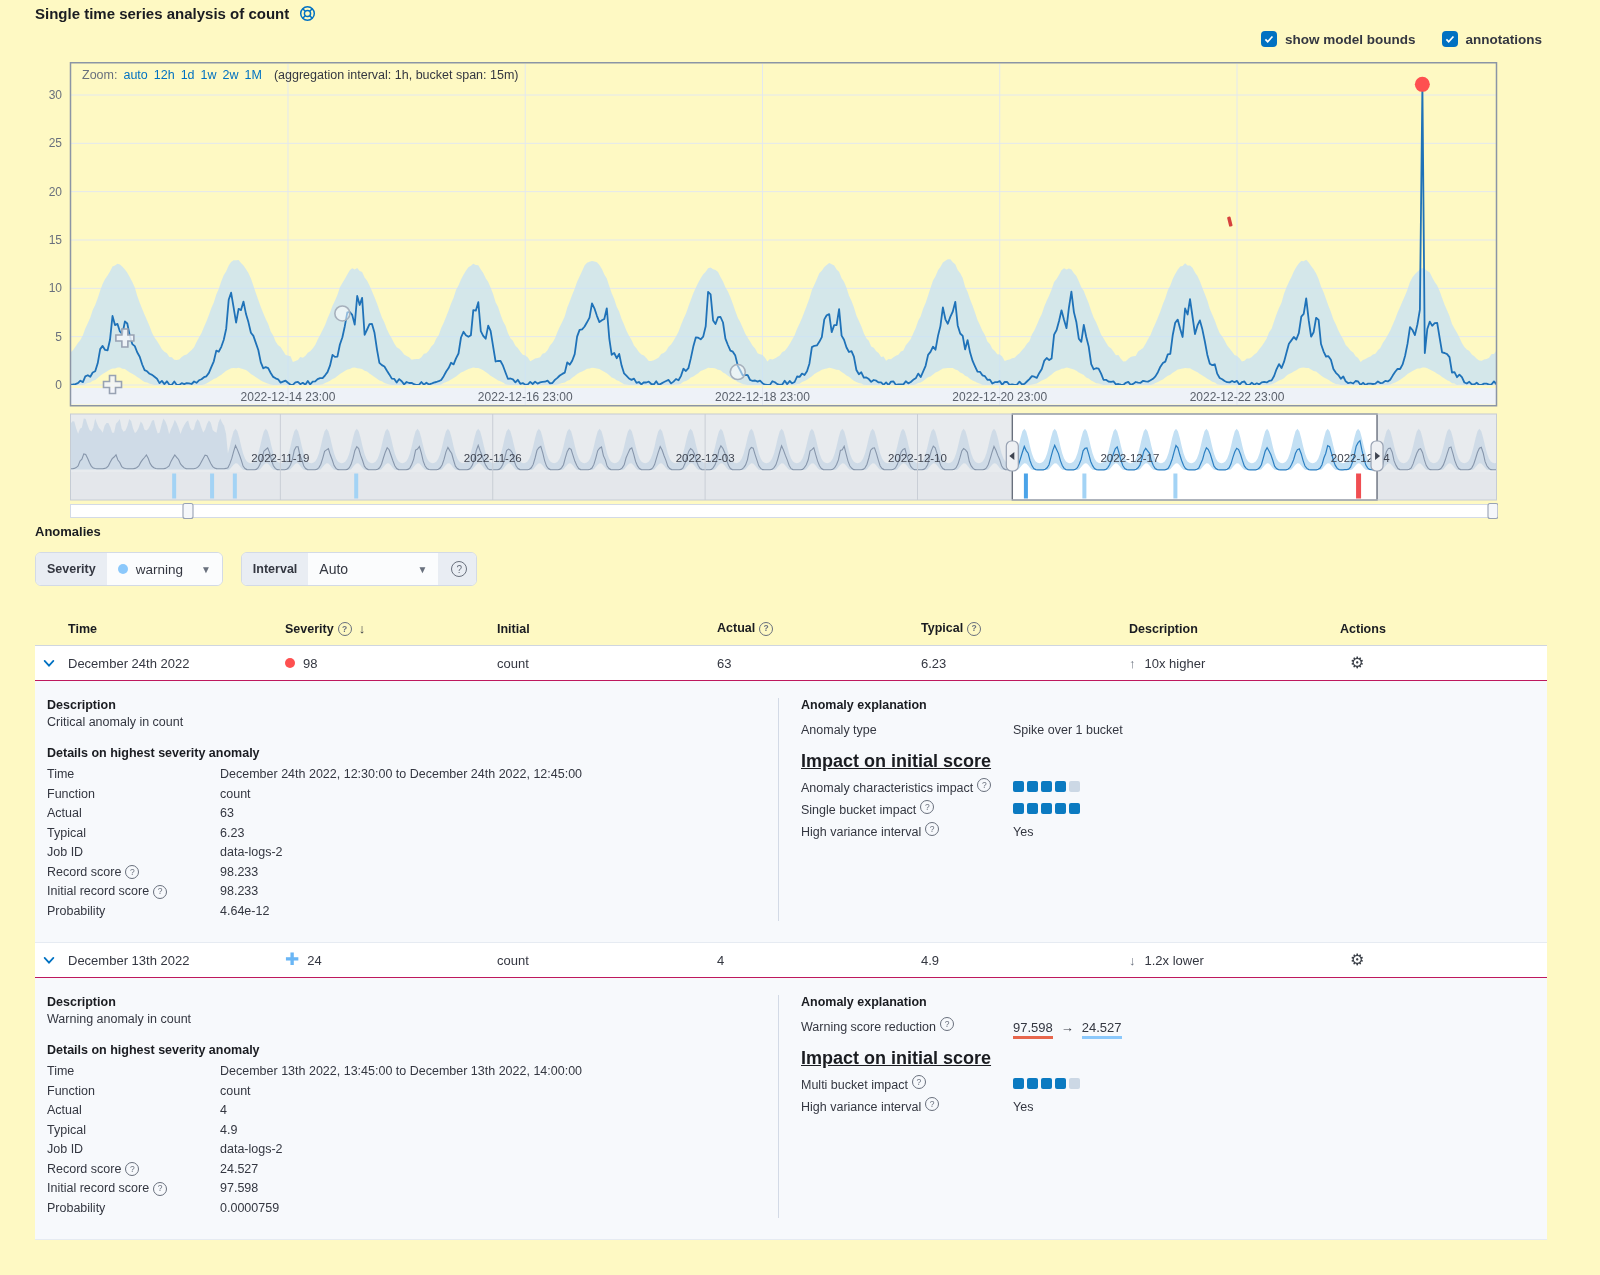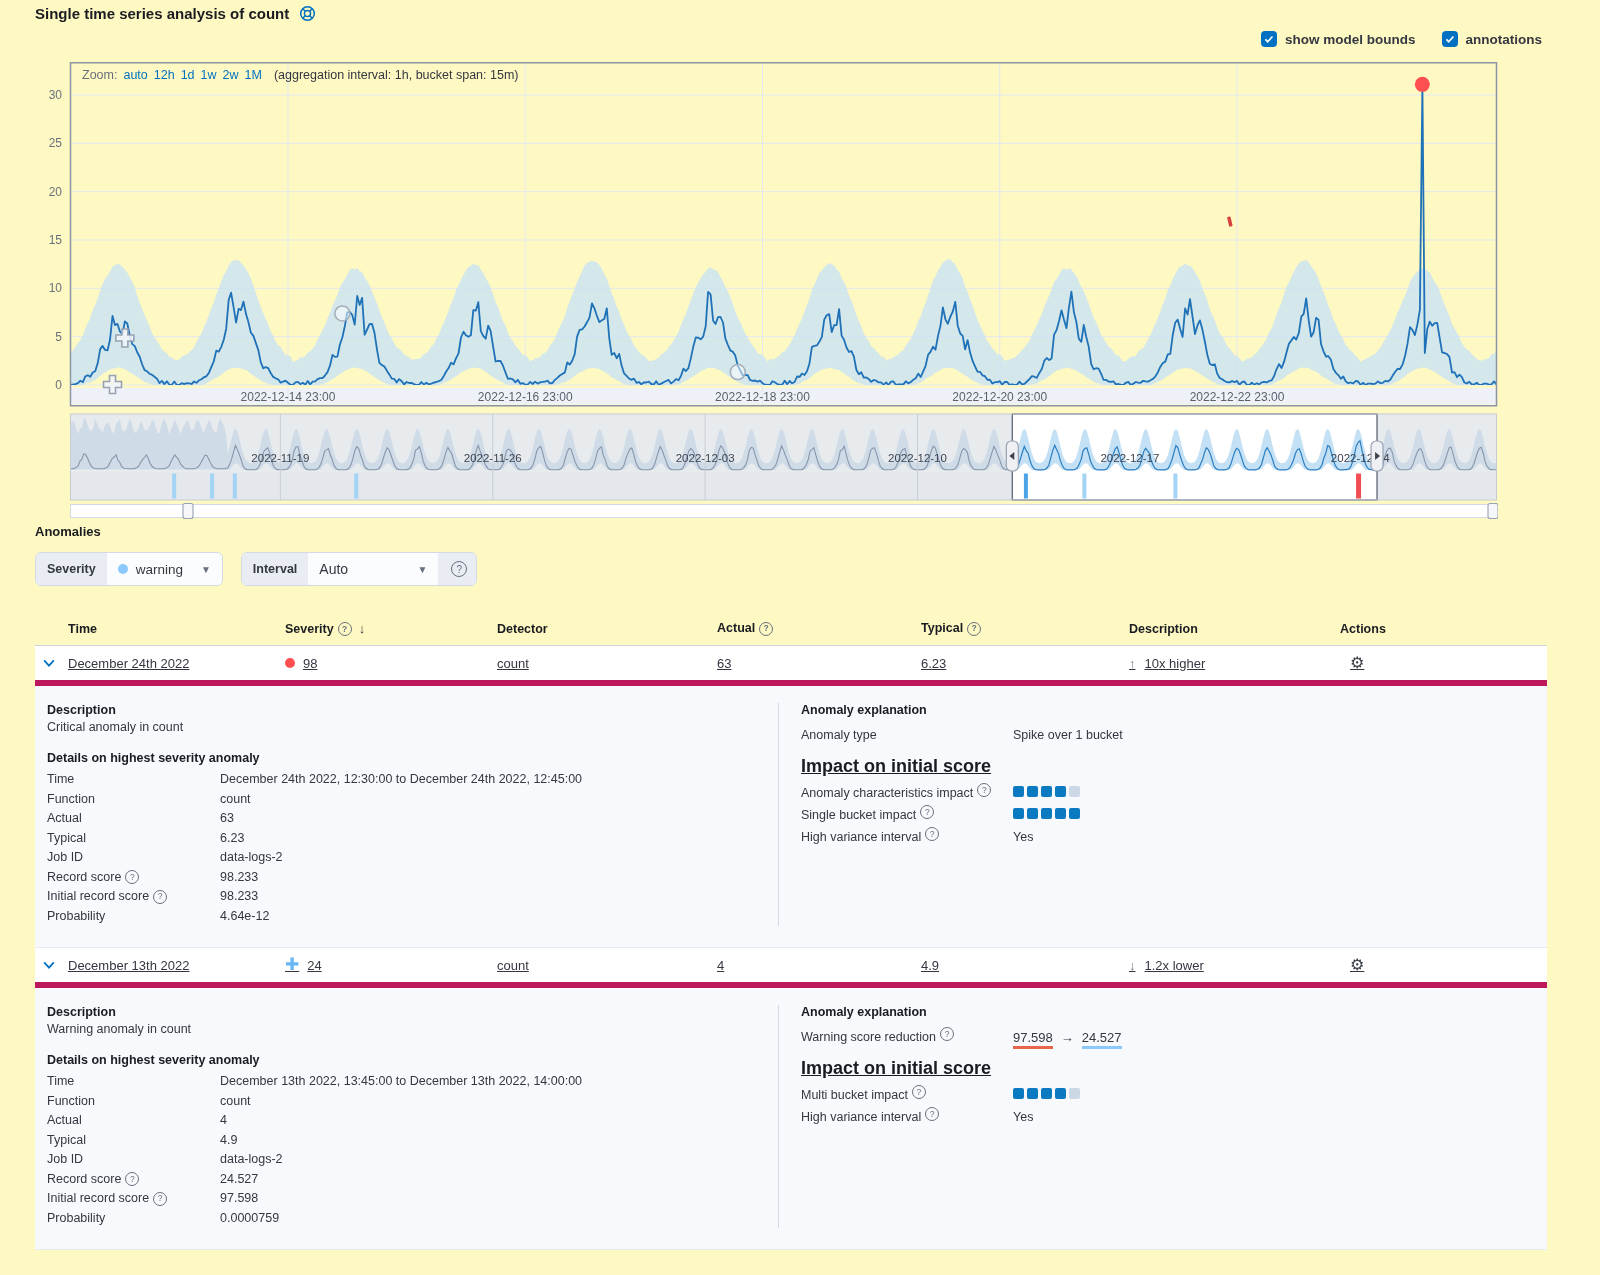--- a/index.html
+++ b/index.html
@@ -27,21 +27,21 @@
   .fhelp{display:flex;align-items:center;padding:0 9px;background:#e9edf3;cursor:pointer;}
   .dotw{width:10px;height:10px;border-radius:50%;background:#8bc8fb;flex:none;}
   .chev{color:#69707d;font-size:10px;margin-left:10px;}
   .qicon{display:inline-flex;width:12px;height:12px;border:1px solid #69707d;border-radius:50%;
          font-size:8.5px;line-height:11px;align-items:center;justify-content:center;color:#69707d;
          margin-left:4px;vertical-align:1px;flex:none;}
   .thead,.trow{display:grid;grid-template-columns:33px 217px 212px 220px 204px 208px 211px 1fr;
                align-items:center;}
   .thead{height:33px;border-bottom:1px solid #cfd6e0;font-weight:700;font-size:12.5px;
          color:#1a1c21;margin-top:26px;}
-  .trow{height:34px;border-bottom:6px solid #be185d;font-size:13px;background:#fff;text-decoration:underline;}
+  .trow{height:34px;border-bottom:1px solid #be185d;font-size:13px;background:#fff;}
   .sortarrow{font-weight:400;color:#343741;margin-left:7px;font-size:13px;}
   .expbtn{display:inline-flex;align-items:center;justify-content:center;width:24px;height:24px;
           margin-left:2px;cursor:pointer;}
   .sevcell{display:flex;align-items:center;gap:8px;}
   .sevdot{width:10px;height:10px;border-radius:50%;background:#fe5050;flex:none;}
   .sevplus{color:#6ab6f5;font-size:17px;font-weight:700;line-height:10px;}
   .descarrow{color:#69707d;margin-right:9px;}
   .gear{font-size:16px;color:#3a3f47;margin-left:10px;cursor:pointer;line-height:1;}
   .panel{background:#f7f9fc;display:flex;padding:17px 12px 21px 12px;border-bottom:1px solid #e6ebf2;}
   .pleft{width:731px;flex:none;}
@@ -196,21 +196,21 @@
         <div class="fhelp">
           <span class="qicon" style="width:14px;height:14px;font-size:10px">?</span>
         </div>
       </div>
     </div>
 
     <div class="thead" id="tableHead">
         <div></div>
         <div><span>Time</span></div>
         <div><span>Severity</span><span class="qicon">?</span><span class="sortarrow">↓</span></div>
-        <div><span>Detector</span></div>
+        <div><span>Initial</span></div>
         <div><span>Actual</span><span class="qicon">?</span></div>
         <div><span>Typical</span><span class="qicon">?</span></div>
         <div><span>Description</span></div>
         <div><span>Actions</span></div>
       </div>
     <div id="tableBody">
         <div class="trow">
           <div><span class="expbtn">
               <svg width="14" height="14" viewBox="0 0 16 16">
                 <path d="M3 5.5l5 5.5 5-5.5" stroke="#0071c2" stroke-width="2" fill="none" stroke-linecap="round"></path>

